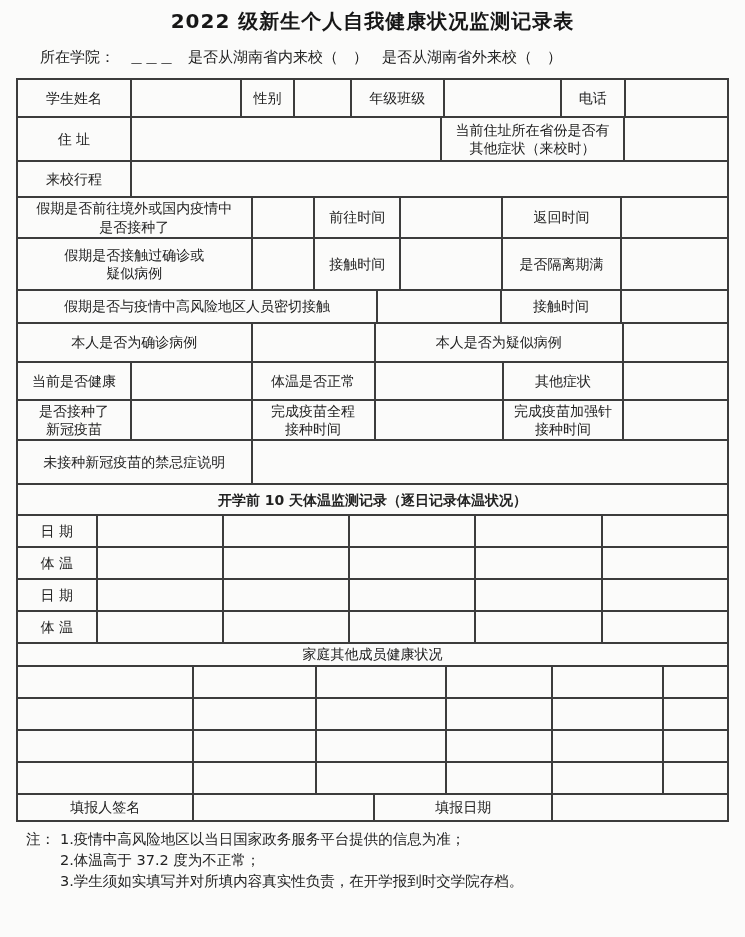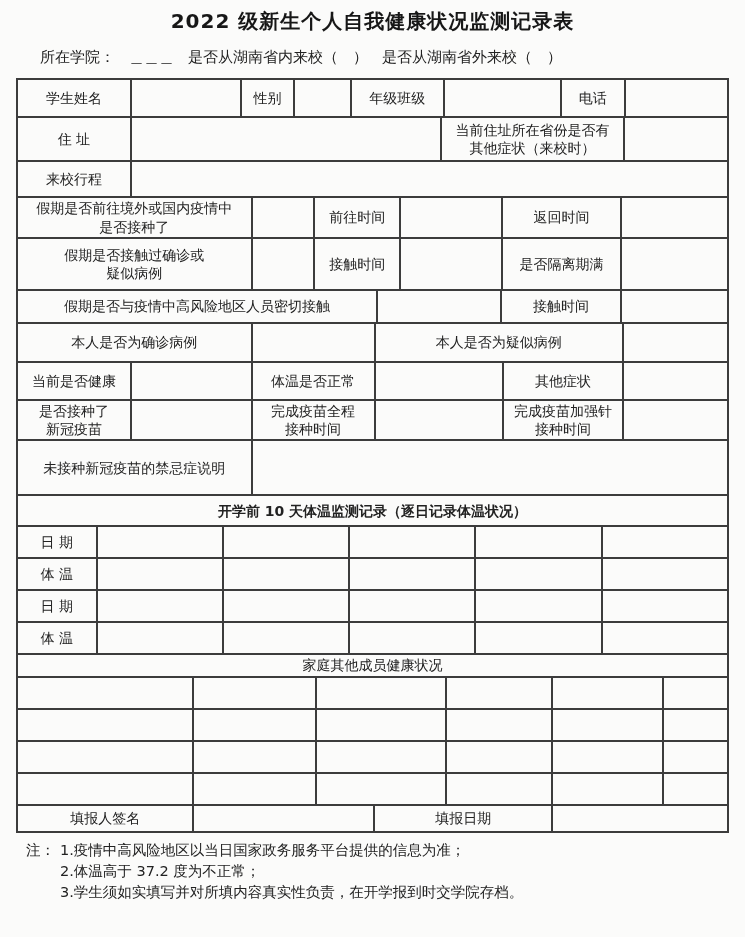--- a/index.html
+++ b/index.html
@@ -226,21 +226,21 @@
     </tr>
   </tbody>
     </table>
 
   <table>
     <colgroup>
         <col style="width:33%">
         <col style="width:67%">
       </colgroup>
     <tbody>
-        <tr style="height:55px">
+        <tr style="height:44px">
       <td>未接种新冠疫苗的禁忌症说明</td>
       <td></td>
     </tr>
   </tbody>
     </table>
 
   <table>
     <colgroup>
         <col style="width:11.2%">
         <col style="width:17.76%">

